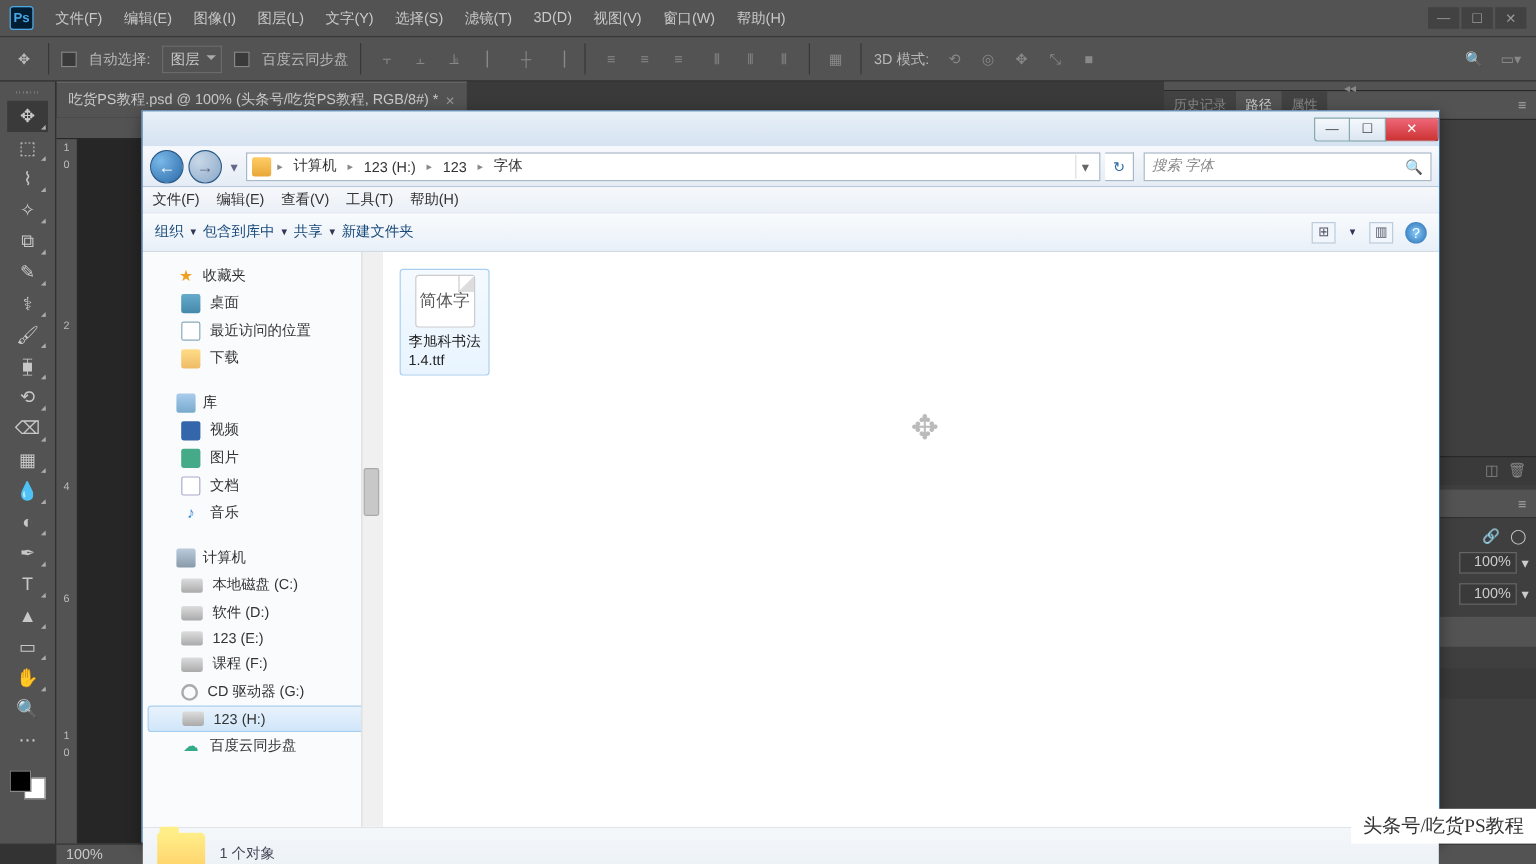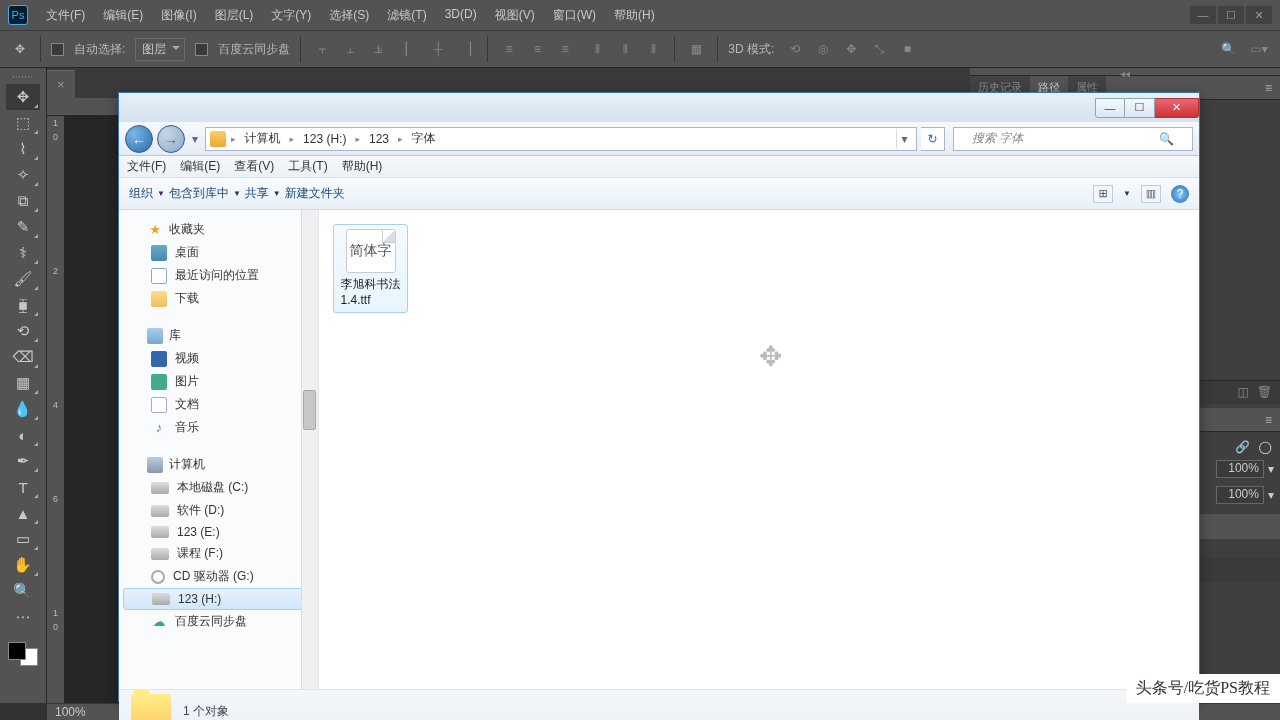--- a/index.html
+++ b/index.html
@@ -1,18 +1,18 @@
 <!DOCTYPE html>
 <html><head>
 <meta charset="utf-8">
 <style>
 *{margin:0;padding:0;box-sizing:border-box;font-family:"Microsoft YaHei",Tahoma,sans-serif;font-size:12px;user-select:none}
 body{width:1280px;height:720px;background:#333;overflow:hidden;position:relative}
 .ps-titlebar{height:30px;background:#535353;display:flex;align-items:center;padding:0 8px;color:#c8c8c8}
-.ps-logo{width:20px;height:20px;background:linear-gradient(135deg,#001d33,#001d33);border:1px solid #4aa8e8;border-radius:3px;display:flex;align-items:center;justify-content:center;color:#4aa8e8;font-weight:normal;font-size:11px;margin-right:10px}
+.ps-logo{width:20px;height:20px;background:linear-gradient(135deg,#001d33,#001d33);border:1px solid #4aa8e8;border-radius:3px;display:flex;align-items:center;justify-content:center;color:#4aa8e8;font-weight:bold;font-size:11px;margin-right:10px}
 .ps-menu{display:flex;gap:2px}
 .ps-menu-item{padding:3px 8px;cursor:default}
 .win-btns{margin-left:auto;display:flex;gap:2px}
 .win-btn{width:26px;height:18px;background:#424242;color:#9a9a9a;display:flex;align-items:center;justify-content:center;font-size:11px}
 .ps-optbar{height:38px;background:#535353;border-top:1px solid #383838;border-bottom:1px solid #282828;display:flex;align-items:center;padding:0 10px;gap:10px;color:#b8b8b8}
 .opt-move{width:20px;height:20px;display:flex;align-items:center;justify-content:center}
 .opt-sep{width:1px;height:26px;background:#383838}
 .opt-cb{width:13px;height:13px;border:1px solid #888;background:#3a3a3a}
 .opt-select{background:#535353;border:1px solid #6a6a6a;padding:2px 18px 2px 6px;color:#c8c8c8;position:relative}
 .opt-select::after{content:"";position:absolute;right:4px;top:7px;border:4px solid transparent;border-top-color:#aaa}
@@ -55,21 +55,21 @@
 .nav-btn{width:28px;height:28px;border-radius:50%;background:radial-gradient(circle at 30% 30%,#7ab8e8,#2a6aa8);display:flex;align-items:center;justify-content:center;color:#fff;font-size:14px;border:1px solid #2a5a8a}
 .nav-btn.fwd{background:radial-gradient(circle at 30% 30%,#c8d8e8,#8aa8c8);color:#668}
 .nav-drop{width:12px;height:26px;display:flex;align-items:center;justify-content:center;color:#668}
 .breadcrumb{flex:1;height:24px;border:1px solid #a8b8c8;background:#fff;display:flex;align-items:center;padding:0 4px;gap:2px}
 .bc-icon{width:16px;height:16px;background:linear-gradient(#fc6,#e8a838);border-radius:2px}
 .bc-sep{color:#888;font-size:9px;padding:0 3px}
 .bc-item{padding:2px 4px;color:#333}
 .bc-end{margin-left:auto;display:flex;gap:2px}
 .bc-dd{width:16px;height:20px;display:flex;align-items:center;justify-content:center;color:#666;border-left:1px solid #ddd}
 .refresh{width:24px;height:24px;border:1px solid #a8b8c8;border-left:none;background:#fff;display:flex;align-items:center;justify-content:center;color:#2a6aa8}
-.searchbox{width:240px;height:24px;border:1px solid #a8b8c8;background:#fff;display:flex;align-items:center;padding:0 18px;color:#888;font-style:italic;margin-left:4px}
+.searchbox{width:240px;height:24px;border:1px solid #a8b8c8;background:#fff;display:flex;align-items:center;padding:0 6px;color:#888;font-style:italic;margin-left:4px}
 .searchbox .sicon{margin-left:auto;font-style:normal;color:#4a8ac8}
 .ex-menubar{height:22px;background:linear-gradient(#f6f8fb,#eaf0f7);border-bottom:1px solid #d8e0e8;display:flex;align-items:center;padding:0 8px;gap:14px;color:#333}
 .ex-toolbar{height:32px;background:linear-gradient(#f9fbfd,#e8f0f8);border-bottom:1px solid #d0dae5;display:flex;align-items:center;padding:0 10px;gap:4px;color:#1a4a7a}
 .tb-item{display:flex;align-items:center;gap:4px}
 .tb-arrow{font-size:8px;color:#335}
 .tb-right{margin-left:auto;display:flex;gap:10px;align-items:center;color:#556}
 .tb-ricon{width:20px;height:18px;border:1px solid #bcd;background:#f0f6fb;display:flex;align-items:center;justify-content:center;font-size:11px}
 .ex-body{display:flex;height:479px}
 .ex-side{width:200px;border-right:1px solid #e4e8ec;overflow-y:auto;padding:8px 0;background:#fafbfc;position:relative}
 .side-scroll{position:absolute;right:0;top:0;width:17px;bottom:0;background:#f0f0f0;border-left:1px solid #ddd}
@@ -173,20 +173,21 @@
     <div class="opt-icon">■</div>
   </div>
   <div class="opt-search">
     <div class="opt-icon">🔍</div>
     <div class="opt-icon">▭▾</div>
   </div>
 </div>
 
 <div class="ps-tabbar">
   <div class="ps-tab">
+    <span>吃货PS教程.psd @ 100% (头条号/吃货PS教程, RGB/8#) *</span>
     <span class="ps-tab-x">×</span>
   </div>
 </div>
 
 <div class="ps-toolbar">
   <div class="ps-handle"></div>
   <div class="tool active">✥<div class="tool-tri"></div></div>
   <div class="tool">⬚<div class="tool-tri"></div></div>
   <div class="tool">⌇<div class="tool-tri"></div></div>
   <div class="tool">✧<div class="tool-tri"></div></div>

